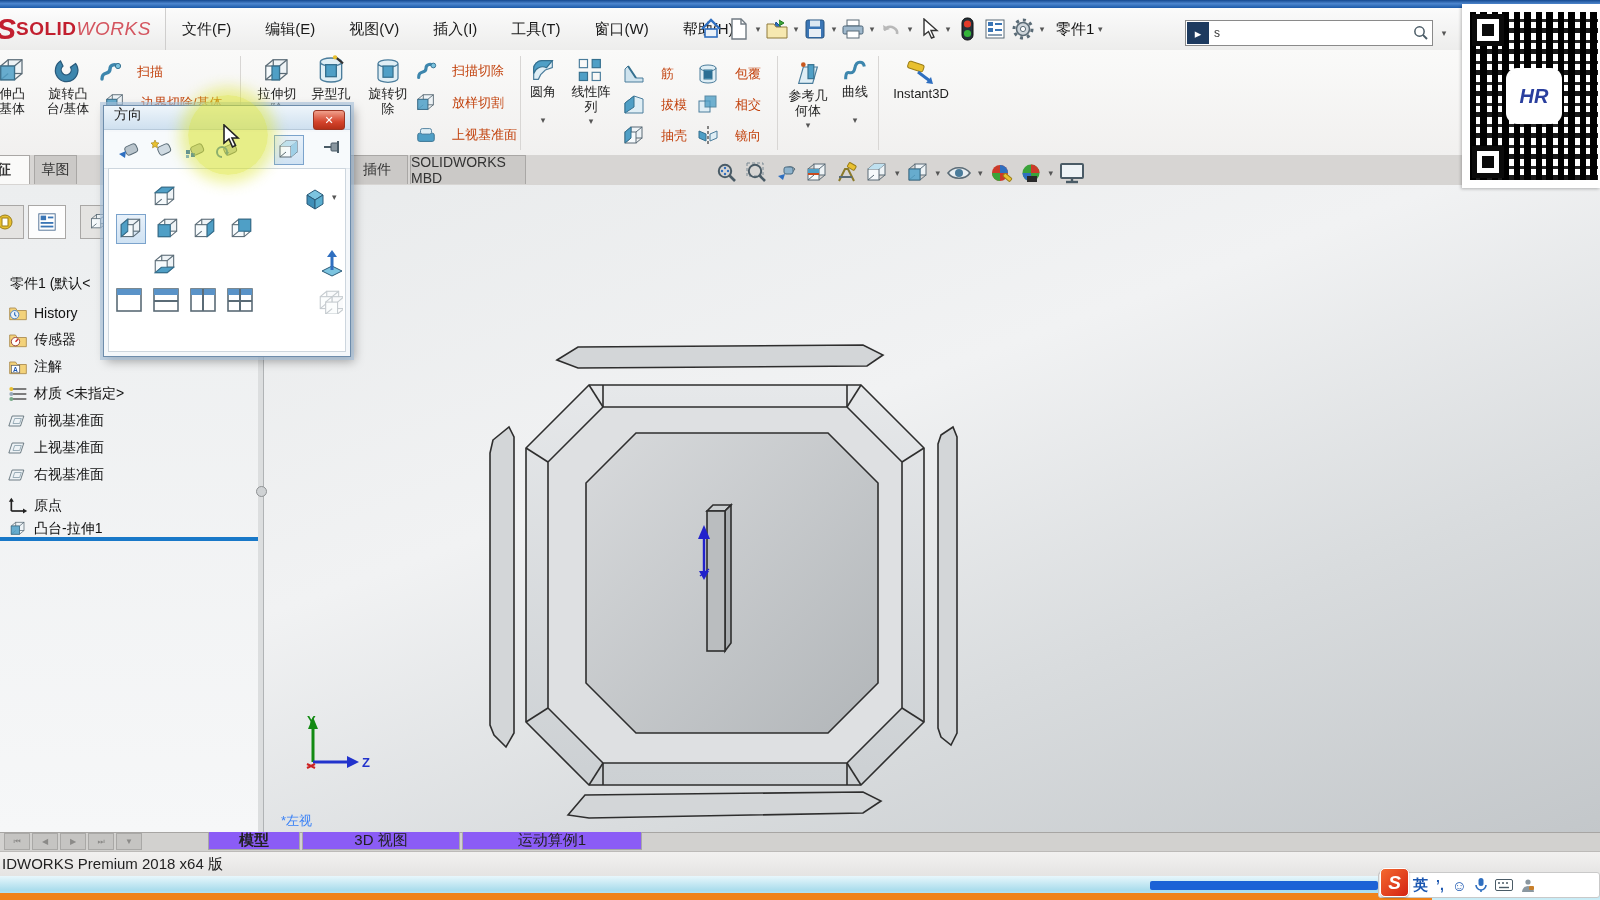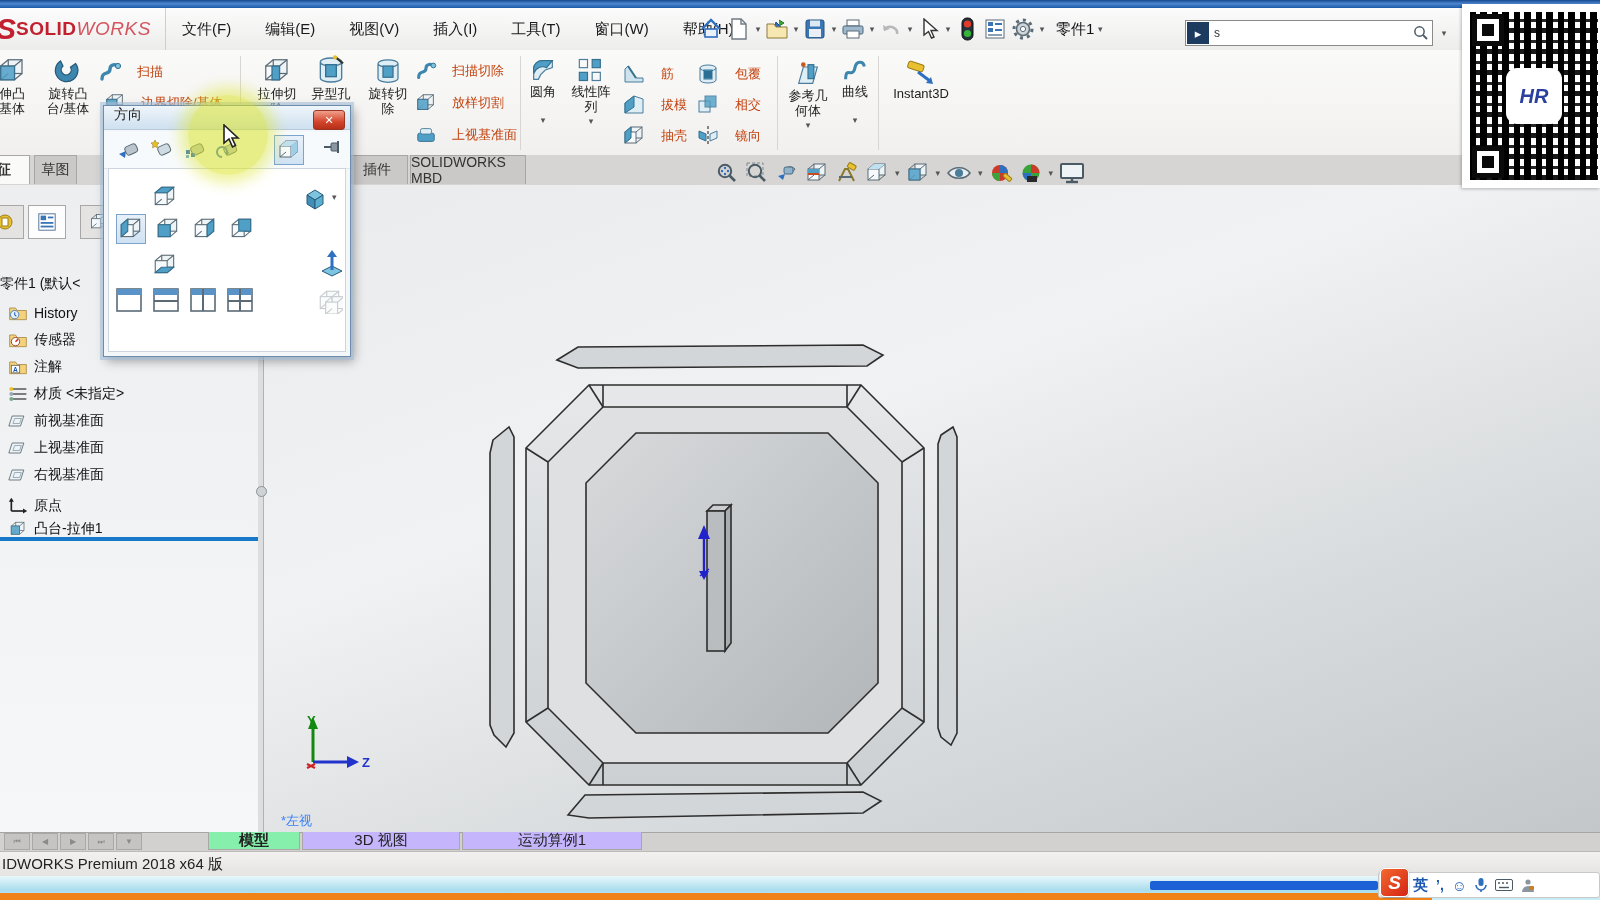--- a/index.html
+++ b/index.html
@@ -67,22 +67,22 @@
   .otb{position:absolute;left:0;top:26px;width:100%;height:36px;background:#f7fafc;border-bottom:1px solid #dfe6ec}
   .oclient{position:absolute;left:4px;top:62px;right:4px;bottom:4px;background:#fff;border:1px solid #cdd6de}
   .obtn{position:absolute;width:30px;height:30px;display:flex;align-items:center;justify-content:center}
   .obtn.sel{border:1px solid #7ba3cc;background:linear-gradient(to bottom,#e8f1fa,#cfe2f3);box-sizing:border-box}
   .vpbtn{position:absolute;width:26px;height:24px}
   
   .btabs{left:0;top:832px;width:1600px;height:19px;background:#d2d1cf;border-top:1px solid #a7a5a3}
   .navbtn{width:26px;height:17px;background:#c5c4c2;border:1px solid #a9a8a6;color:#8b8a88;font-size:8px;
     display:inline-flex;align-items:center;justify-content:center;box-sizing:border-box}
   .btab{position:absolute;top:832px;height:18px;display:flex;align-items:center;justify-content:center;
-    font-size:15px;color:#222;background:#c4b5fd;border:1px solid #a9a8a6;border-top:none;box-sizing:border-box}
-  .btab.active{background:#86efac;font-weight:bold}
+    font-size:15px;color:#222;background:#8b5cf6;border:1px solid #a9a8a6;border-top:none;box-sizing:border-box}
+  .btab.active{background:#8b5cf6;font-weight:bold}
   .statusbar{left:0;top:851px;width:1600px;height:25px;background:linear-gradient(to bottom,#f2f1f0,#e4e3e2);
     border-top:1px solid #bcbab8;display:flex;align-items:center;font-size:15px;color:#222}
   .taskstrip{left:0;top:876px;width:1600px;height:24px;
     background:linear-gradient(to bottom,#e8f7fc,#a9dcEC 60%,#cdeef7)}
   .orangebar{left:0;top:893px;width:1432px;height:7px;background:#f08218}
   .bluebar{left:1150px;top:881px;width:228px;height:9px;background:#1c62d6;border-radius:2px}
   .sogou{left:1378px;top:872px;width:222px;height:26px;background:#fff;border:1px solid #c9c9c9;border-radius:3px;
     display:flex;align-items:center;gap:8px;padding-left:34px;box-sizing:border-box;z-index:5}
   .stile{position:absolute;left:1380px;top:868px;width:27px;height:27px;border-radius:5px;
     background:linear-gradient(135deg,#f4692f,#d42313);color:#fff;font-weight:bold;font-style:italic;
@@ -595,21 +595,21 @@
       <line x1="4" y1="16" x2="18" y2="16" stroke="#3a75b5" stroke-width="2"></line>
     </svg>
 </div>
 <div class="ptab" style="left:80px;top:205px">
   <svg width="20" height="20" viewBox="0 0 24 24">
       <use href="#sym-cube"></use>
     </svg>
 </div>
 
 <div class="trow" style="top:270px;font-size:14px">
-  <span style="margin-left:0">零件1 (默认&lt;</span>
+  <span style="margin-left:10px">零件1 (默认&lt;</span>
 </div>
 <div class="trow" style="top:299px">
   <svg class="ic" viewBox="0 0 24 20">
       <use href="#sym-folder"></use>
       <circle cx="8" cy="12" r="5" fill="#eaf2f8" stroke="#2f6fc0"></circle>
       <path d="M8,9 v3 l2,2" fill="none" stroke="#2f6fc0" stroke-width="1.4"></path>
     </svg>
   <span>History</span>
 </div>
 <div class="trow" style="top:326px">

